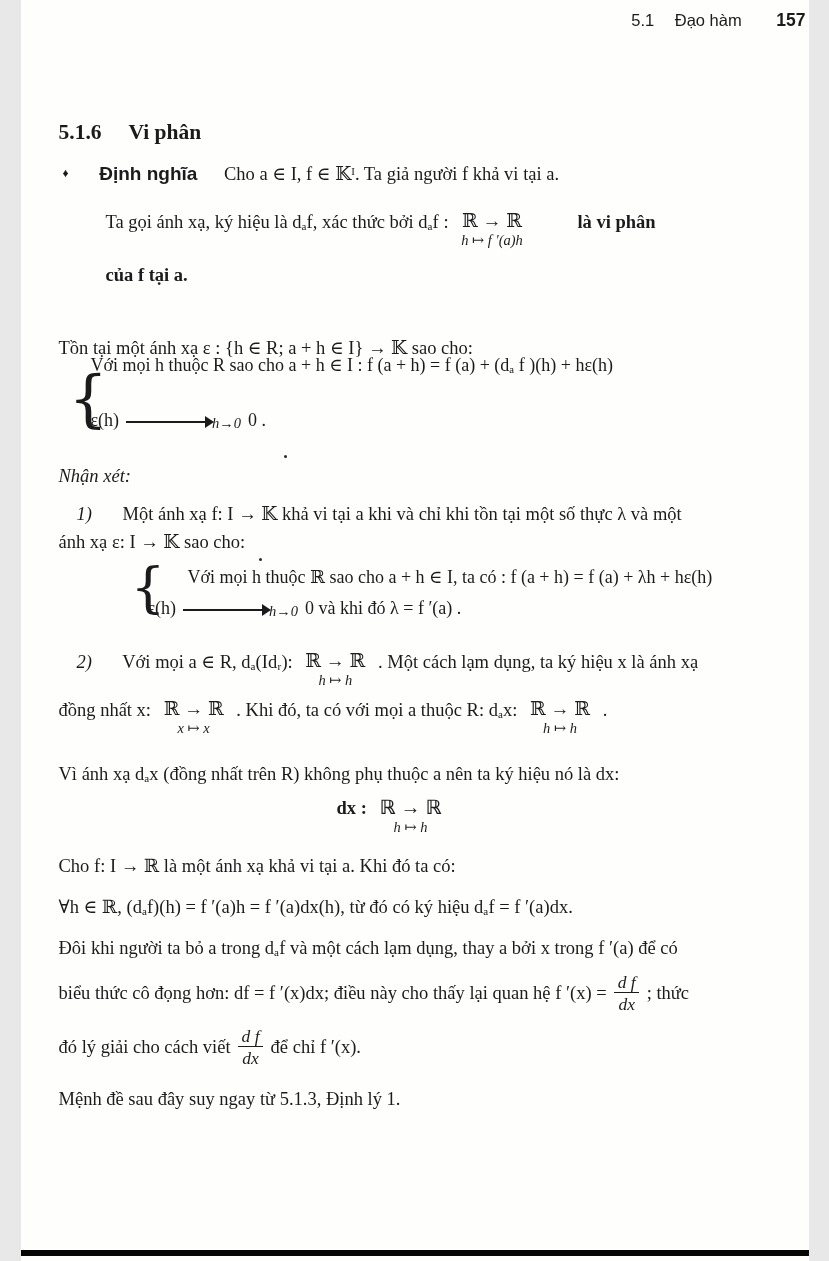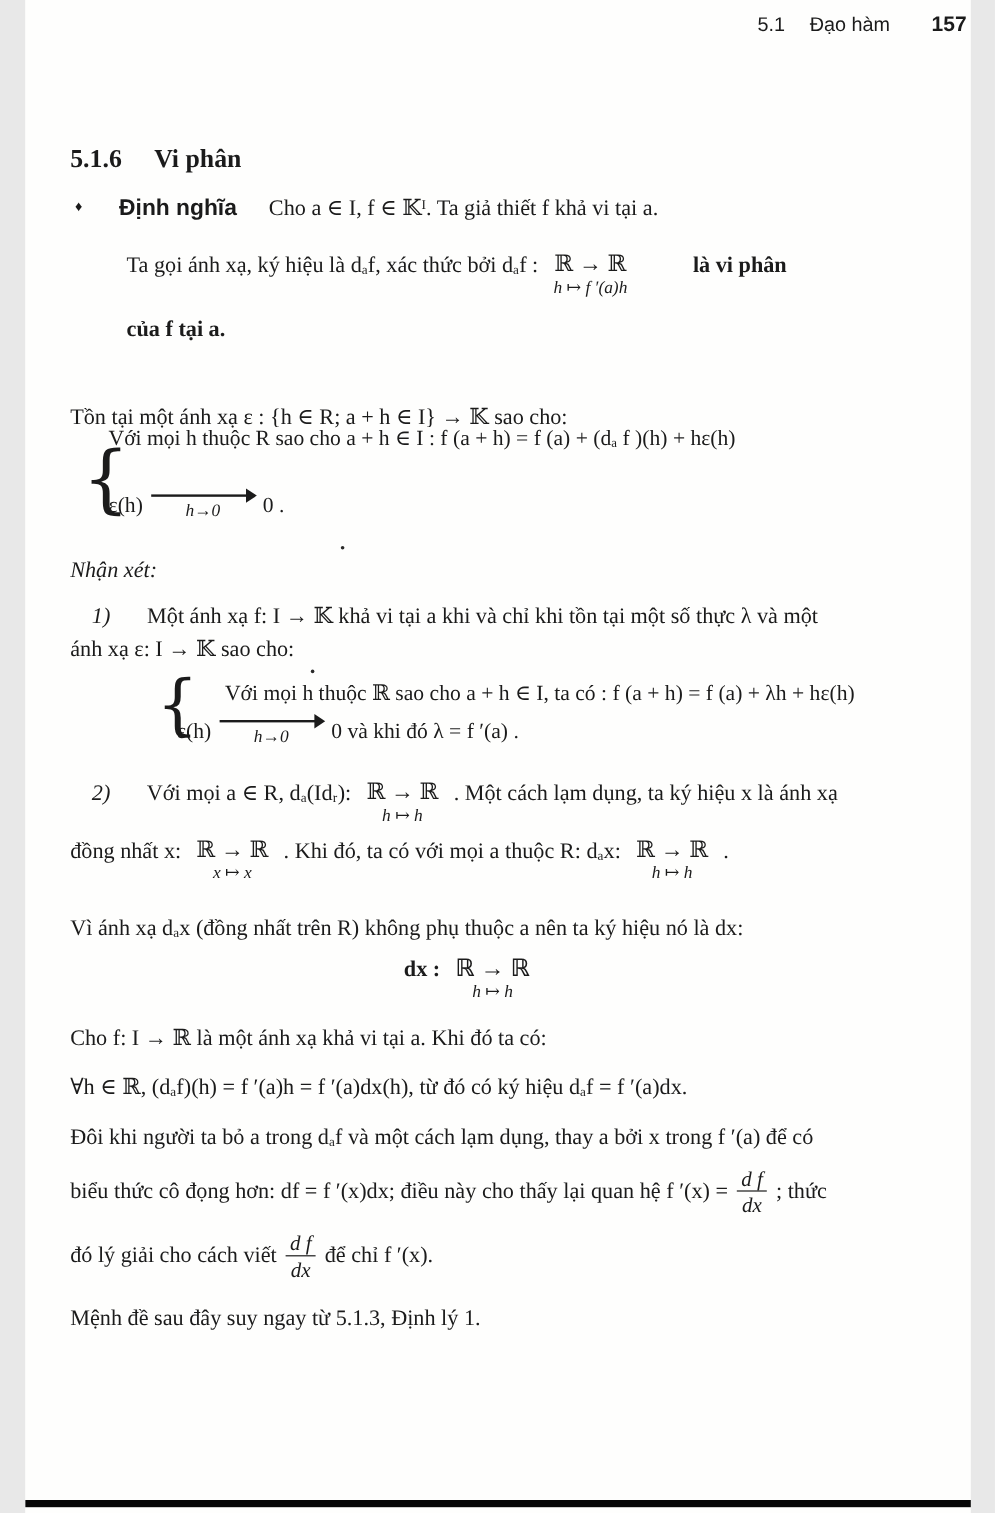--- a/index.html
+++ b/index.html
@@ -22,21 +22,21 @@
   #heading{top:120px; left:38px; font-weight:bold; font-size:21.5px;}
   #heading .num{margin-right:22px;}
   
   .bullet{font-size:12px; vertical-align:3px;}
   .deflabel{font-family:"Liberation Sans","DejaVu Sans",sans-serif; font-weight:bold; font-size:19px; margin:0 22px 13px 26px;}
   
   .map{display:inline-flex; flex-direction:column; align-items:center; vertical-align:top; margin:0 8px; line-height:1.05;}
   .map .mtop{font-size:19px;}
   .map .mbot{font-size:14.5px; font-style:italic; margin-top:2px;}
   
-  .limit{display:inline-flex; flex-direction:column; align-items:center; margin:0 7px; line-height:1;}
+  .limit{display:inline-flex; flex-direction:row; align-items:center; margin:0 7px; line-height:1;}
   .shaft{position:relative; width:86px; height:2px; background:#1b1b1b; margin-top:2px;}
   .shaft::after{content:""; position:absolute; right:-2px; top:-5px; width:0; height:0;
     border-top:6px solid transparent; border-bottom:6px solid transparent; border-left:9px solid #1b1b1b;}
   .limit .under{font-size:14.5px; font-style:italic; margin-top:5px;}
   
   .brace{position:absolute; font-family:"DejaVu Serif","Liberation Serif",serif; line-height:1; font-weight:400;}
   
   .frac{display:inline-flex; flex-direction:column; align-items:center; margin:0 7px; line-height:1.15; font-size:17.5px;}
   .frac .num{font-style:italic; padding:0 4px;}
   .frac .den{border-top:1.6px solid #1b1b1b; padding:1px 4px 0; font-style:italic;}
@@ -57,21 +57,21 @@
   </div>
 
   <div id="heading" class="line">
     <span class="num">5.1.6</span>
     <span>Vi phân</span>
   </div>
 
   <div class="line" style="top:163px; left:42px;">
     <span class="bullet">♦</span>
     <span class="deflabel">Định nghĩa</span>
-    <span>Cho a ∈ I, f ∈ 𝕂ᴵ. Ta giả thiết f khả vi tại a.</span>
+    <span>Cho a ∈ I, f ∈ 𝕂ᴵ. Ta giả người f khả vi tại a.</span>
   </div>
 
   <div class="line" style="top:211px; left:85px;">
     <span>Ta gọi ánh xạ, ký hiệu là dₐf, xác thức bởi dₐf :</span>
     <span class="map">
       <span class="mtop">ℝ → ℝ</span>
       <span class="mbot">h ↦ f ′(a)h</span>
     </span>
     <span class="b" style="margin-left:42px;">là vi phân</span>
   </div>

